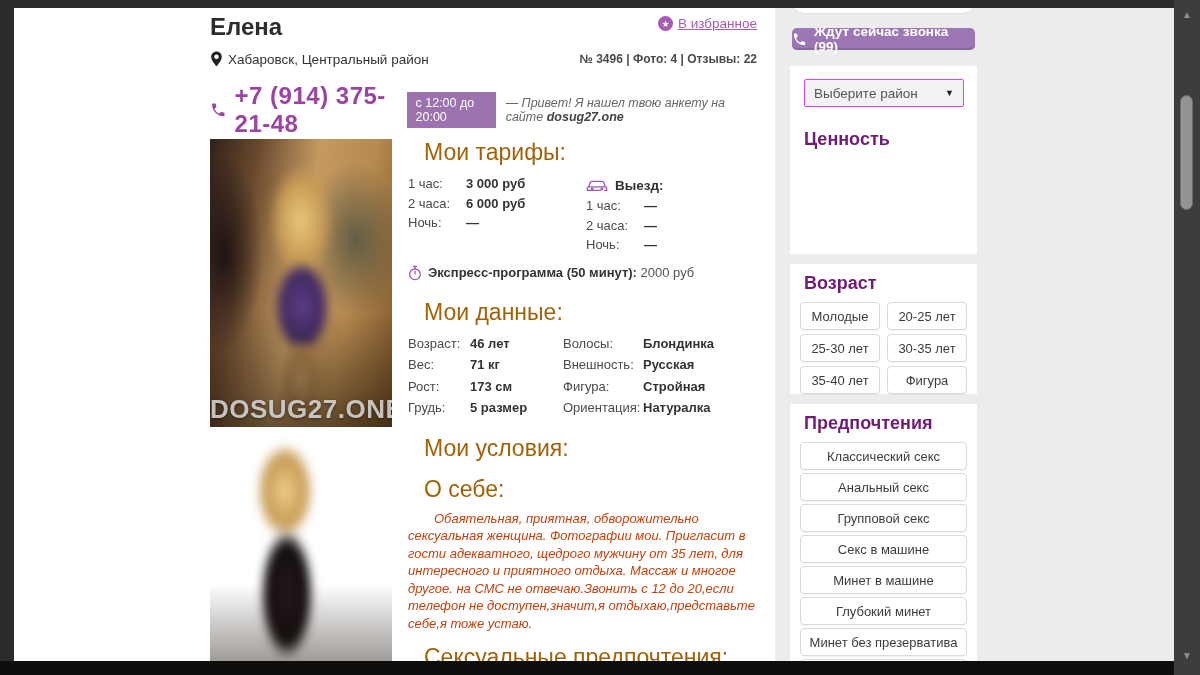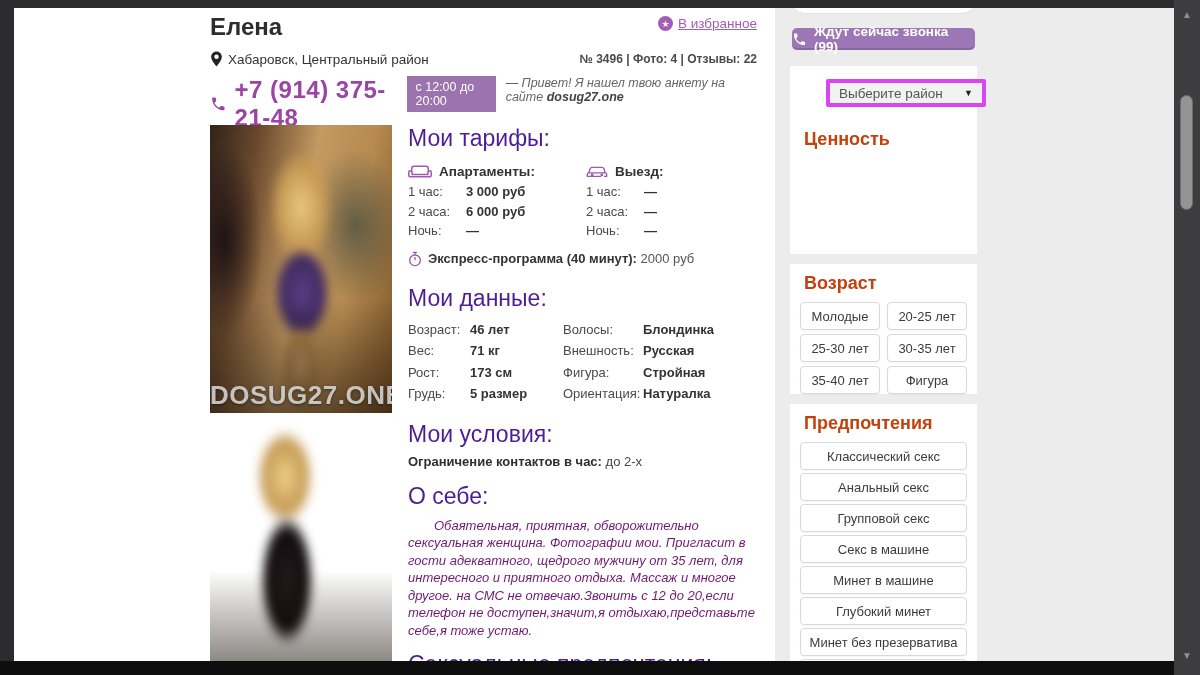--- a/index.html
+++ b/index.html
@@ -27,21 +27,21 @@
   .profile { position:absolute; left:196px; top:0; width:565px; height:653px; padding-right:10px; }
   .row1 { position:relative; padding-top:5px; height:38px; }
   .name { font-size:24px; font-weight:bold; color:#2d2d2d; }
   .fav  { position:absolute; right:8px; top:8px; display:flex; align-items:center; gap:5px;
           color:#a55cb5; font-size:13.5px; text-decoration:underline; cursor:pointer; }
   .fav-star { display:inline-flex; align-items:center; justify-content:center; width:15px; height:15px;
               border-radius:50%; background:#a55cb5; color:#fff; font-size:9px; text-decoration:none; }
   .row2 { position:relative; height:26px; display:flex; align-items:center; }
   .loc  { display:flex; align-items:center; gap:5px; font-size:13.5px; color:#333; }
   .meta { position:absolute; right:8px; font-size:12px; color:#4a4a4a;font-weight:bold; }
-  .row3 { display:flex; align-items:flex-start; gap:10px; height:40px; margin-top:4px; }
+  .row3 { display:flex; align-items:center; gap:10px; height:40px; margin-top:18px; }
   .phone { display:flex; align-items:center; gap:8px; color:#9b44a4; font-size:24px; font-weight:bold; letter-spacing:.5px; cursor:pointer; }
   .badge { background:#9c73ae; color:#fff; font-size:12.5px; padding:4px 9px; }
   .greet { font-style:italic; font-size:12.5px; color:#666; }
   .greet b { color:#444; }
 
   .main-row { display:flex; margin-top:9px; }
   .photos { width:182px; flex:0 0 182px; }
   .photo { position:relative; width:182px; overflow:hidden; cursor:pointer; }
   .photo1 { height:288px; margin-bottom:6px; background:
       radial-gradient(70px 110px at 80% 35%, rgba(42,62,60,.6), transparent 70%),
@@ -58,62 +58,62 @@
   .b-legs  { left:74px; top:202px; width:34px; height:84px;  background:radial-gradient(closest-side,#cfa472,#a57b45 75%,transparent); }
   .b-hair2 { left:46px; top:10px;  width:58px; height:96px;  background:radial-gradient(closest-side,#eccf8d,#c79b54 70%,transparent); }
   .b-body2 { left:50px; top:96px;  width:54px; height:130px; background:radial-gradient(closest-side,#241a1d,#120c0e 75%,transparent); }
   .p-shade { position:absolute; left:0; bottom:0; width:100%; height:40%;
              background:linear-gradient(transparent, rgba(25,16,8,.55)); }
   .watermark { position:absolute; left:0; bottom:2px; width:100%; text-align:center;
                font-size:26px; font-weight:bold; letter-spacing:.5px; color:#d9d9d9; opacity:.85;
                text-shadow:0 1px 3px rgba(0,0,0,.55); }
 
   .details { flex:1; padding-left:16px; }
-  .h2 { font-size:23px; font-weight:400; color:#4c1d95; }
+  .h2 { font-size:23px; font-weight:400; color:#a16207;margin-left:16px; }
 
   .tariff-cols { display:flex; margin-top:8px; }
   .tcol1 { width:178px; flex:0 0 178px; } .tcol2 { flex:1; }
   .thead { display:flex; align-items:center; gap:7px; font-size:13.5px; font-weight:bold; color:#333; height:22px; }
   .trow { display:flex; font-size:13px; color:#4a4a4a; line-height:19.5px; }
   .trow .tl { width:58px; } .trow .tv { font-weight:bold; color:#333; }
   .express { display:flex; align-items:center; gap:6px; margin-top:10px; font-size:13px; color:#555; }
   .express b { color:#333; }
 
   .sec { margin-top:18px; }
   .data-cols { display:flex; margin-top:7px; }
   .dcol1 { width:155px; flex:0 0 155px; } .dcol2 { flex:1; }
   .drow { display:flex; font-size:13px; color:#4a4a4a; line-height:21.5px; }
   .dcol1 .dl { width:62px; } .dcol2 .dl { width:80px; }
   .drow .dv { font-weight:bold; color:#333; }
 
   .cond { margin-top:6px; font-size:13px; color:#444; }
   .cond b { color:#2f2f2f; }
 
-  .about-p { margin-top:7px; font-style:italic; font-size:13px; line-height:17.5px; color:#701a75; text-indent:26px; }
+  .about-p { margin-top:7px; font-style:italic; font-size:13px; line-height:17.5px; color:#c2410c; text-indent:26px; }
 
   
   .sidebar { position:absolute; left:776px; top:0; width:187px; }
   .cut-button { position:absolute; top:-24px; left:0; width:187px; height:30px; background:#fff;
                 border:1px solid #e2e2e2; border-radius:15px; display:flex; align-items:center;
                 justify-content:center; gap:6px; font-size:13.5px; font-weight:bold; color:#454545; cursor:pointer; }
   .call-btn { position:absolute; top:20px; left:2px; width:183px; height:22px; background:#9d77b5;
               border-radius:5px; color:#fff; font-size:13.5px; font-weight:bold; display:flex;
               align-items:center; justify-content:center; gap:7px; cursor:pointer;
               box-shadow:inset 0 -2px 0 rgba(0,0,0,.12); }
   .select-card { position:absolute; top:58px; left:0; width:187px; height:54px; background:#fff; }
   .select { position:absolute; left:14px; top:13px; width:160px; height:28px; background:#f2f2f2;
-            border:4px solid #d946ef; border-radius:2px; display:flex; align-items:center;
-            padding:0 9px; font-size:13.5px; color:#555; cursor:pointer;margin-left:22px; }
+            border:1px solid #d946ef; border-radius:2px; display:flex; align-items:center;
+            padding:0 9px; font-size:13.5px; color:#555; cursor:pointer; }
   .select .arr { margin-left:auto; font-size:9px; color:#222; }
 
   .card { position:absolute; left:0; width:187px; background:#fff; padding:8px 10px 10px; }
   .card-price { top:112px; height:134px; }
   .card-age   { top:256px; height:130px; }
   .card-prefs { top:396px; height:280px; }
-  .card h3 { font-size:18px; font-weight:bold; color:#c2410c; margin:1px 0 8px 4px; }
+  .card h3 { font-size:18px; font-weight:bold; color:#701a75; margin:1px 0 8px 4px; }
   .btn-grid { display:grid; grid-template-columns:1fr 1fr; gap:4px 7px; }
   .fbtn { height:28px; background:#fff; border:1px solid #d9d9d9; border-radius:4px;
           display:flex; align-items:center; justify-content:center; font-size:13px; color:#3c3c3c;
           cursor:pointer; box-shadow:0 1px 1px rgba(0,0,0,.04); }
   .btn-col { display:flex; flex-direction:column; gap:3px; }
   .btn-col .fbtn { width:100%; }
 
   .icon-purple { color:#9d5ab0; }
   svg { display:block; }
 </style>
@@ -170,26 +170,20 @@
             <div class="blob b-hair2"></div>
             <div class="blob b-body2"></div>
             <div class="p-shade"></div>
           </div>
         </div>
 
         <div class="details">
           <div class="h2">Мои тарифы:</div>
           <div class="tariff-cols">
             <div class="tcol1">
-              <div class="thead">
-                <svg class="icon-purple" width="24" height="15" viewBox="0 0 32 20">
-                    <path fill="none" stroke="#9d5ab0" stroke-width="2" d="M5 9V6a3 3 0 0 1 3-3h16a3 3 0 0 1 3 3v3M3 9a2.5 2.5 0 0 1 2.5 2.5V14h21v-2.5A2.5 2.5 0 0 1 29 9h0a2 2 0 0 1 2 2v4a2 2 0 0 1-2 2H3a2 2 0 0 1-2-2v-4a2 2 0 0 1 2-2z"></path>
-                  </svg>
-                <span>Апартаменты:</span>
-              </div>
               <div class="trow">
                   <span class="tl">1 час:</span>
                   <span class="tv">3 000 руб</span>
                 </div>
               <div class="trow">
                   <span class="tl">2 часа:</span>
                   <span class="tv">6 000 руб</span>
                 </div>
               <div class="trow">
                   <span class="tl">Ночь:</span>
@@ -217,21 +211,21 @@
                   <span class="tl">Ночь:</span>
                   <span class="tv">—</span>
                 </div>
             </div>
           </div>
           <div class="express">
             <svg width="14" height="16" viewBox="0 0 20 24">
                 <circle cx="10" cy="14" r="8" fill="none" stroke="#9d5ab0" stroke-width="2"></circle>
                 <path stroke="#9d5ab0" stroke-width="2" d="M10 14V9M7 2h6M10 2v4"></path>
               </svg>
-            <span><b>Экспресс-программа (40 минут):</b> <span>2000 руб</span></span>
+            <span><b>Экспресс-программа (50 минут):</b> <span>2000 руб</span></span>
           </div>
 
           <div class="h2 sec">Мои данные:</div>
           <div class="data-cols">
             <div class="dcol1">
               <div class="drow">
                   <span class="dl">Возраст:</span>
                   <span class="dv">46 лет</span>
                 </div>
               <div class="drow">
@@ -261,23 +255,20 @@
                   <span class="dv">Стройная</span>
                 </div>
               <div class="drow">
                   <span class="dl">Ориентация:</span>
                   <span class="dv">Натуралка</span>
                 </div>
             </div>
           </div>
 
           <div class="h2 sec" style="margin-top:16px">Мои условия:</div>
-          <div class="cond">
-            <b>Ограничение контактов в час:</b> <span>до 2-х</span>
-          </div>
 
           <div class="h2" style="margin-top:14px">О себе:</div>
           <p class="about-p">Обаятельная, приятная, обворожительно сексуальная женщина. Фотографии мои. Пригласит в гости адекватного, щедрого мужчину от 35 лет, для интересного и приятного отдыха. Массаж и многое другое. на СМС не отвечаю.Звонить с 12 до 20,если телефон не доступен,значит,я отдыхаю,представьте себе,я тоже устаю.</p>
 
           <div class="h2" style="margin-top:12px">Сексуальные предпочтения:</div>
 
         </div>
       </div>
     </div>
 

